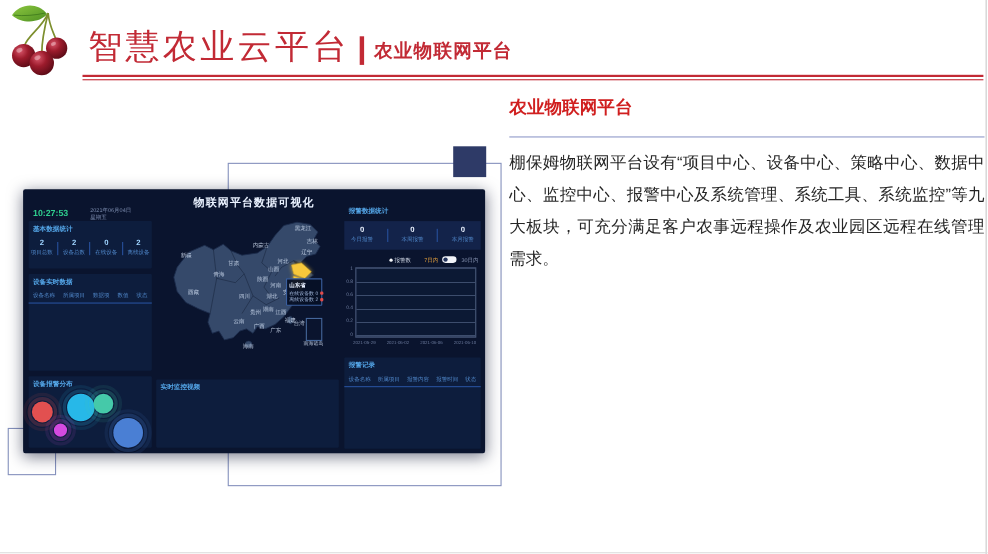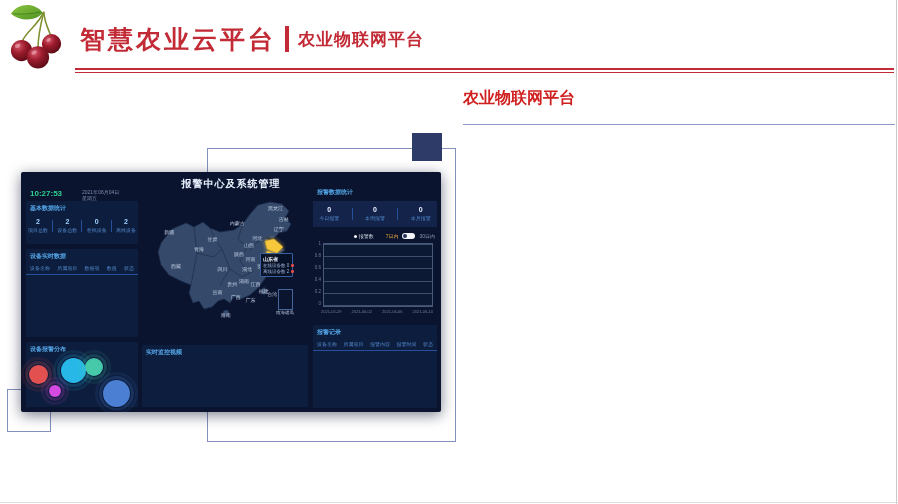--- a/index.html
+++ b/index.html
@@ -4,21 +4,21 @@
 <style>
   html,body{margin:0;padding:0;}
   body{
     position:relative;width:898px;height:504px;background:#ffffff;
     font-family:"Liberation Sans","DejaVu Sans",sans-serif;overflow:hidden;
     -webkit-font-smoothing:antialiased;
   }
   
   .logo{position:absolute;left:8px;top:2px;width:58px;height:70px;}
   .head-row{position:absolute;left:80px;top:24px;display:flex;align-items:flex-end;gap:9px;}
-  .head-title{font-size:25px;font-weight:bold;letter-spacing:3px;color:var(--accent);line-height:1.2;}
+  .head-title{font-size:31px;font-weight:normal;letter-spacing:3px;color:var(--accent);line-height:1.2;}
   .head-bar{width:4px;height:26px;background:var(--accent);margin-bottom:2px;}
   .head-sub{font-size:17px;font-weight:bold;color:var(--accent);margin-bottom:3px;letter-spacing:1px;}
   .head-line{position:absolute;left:75px;top:68px;width:819px;height:2px;
     border-top:2px solid var(--accent);border-bottom:1px solid var(--accent);}
   
   .article{position:absolute;left:463px;top:88px;width:432px;}
   .article h2{margin:0;font-size:16px;font-weight:bold;color:#d01f1f;}
   .article p{margin:6px 0 0 0;font-size:15px;line-height:29px;color:#262626;text-align:justify;}
   .article .divider{margin-top:15px;border:none;border-top:1px solid #8f99c9;height:0;}
   .article p.second{margin-top:9px;}
@@ -119,21 +119,21 @@
     <div class="head-bar"></div>
     <div class="head-sub">农业物联网平台</div>
   </div>
   <div class="head-line"></div>
 
   <div class="deco-rect"></div>
   <div class="deco-small-rect"></div>
   <div class="deco-square"></div>
 
   <div class="dash">
-    <div class="dash-title">报警中心及系统管理</div>
+    <div class="dash-title">物联网平台数据可视化</div>
 
     <div class="clock">
       <span class="clock-time">10:27:53</span>
       <span class="clock-date">
         <span>2021年06月04日</span><br>
         <span>星期五</span>
       </span>
     </div>
 
     <div class="panel p-stats">
@@ -299,17 +299,18 @@
         <span>报警时间</span>
         <span>状态</span>
       </div>
       <div class="empty-body"></div>
     </div>
   </div>
 
   <div class="article">
     <h2>农业物联网平台</h2>
     <hr class="divider">
+    <p class="second">棚保姆物联网平台设有“项目中心、设备中心、策略中心、数据中心、监控中心、报警中心及系统管理、系统工具、系统监控”等九大板块，可充分满足客户农事远程操作及农业园区远程在线管理需求。</p>
   </div>
 
   <div class="slide-right-edge"></div>
   <div class="slide-bottom-edge"></div>
 </div>
 
 </body></html>

